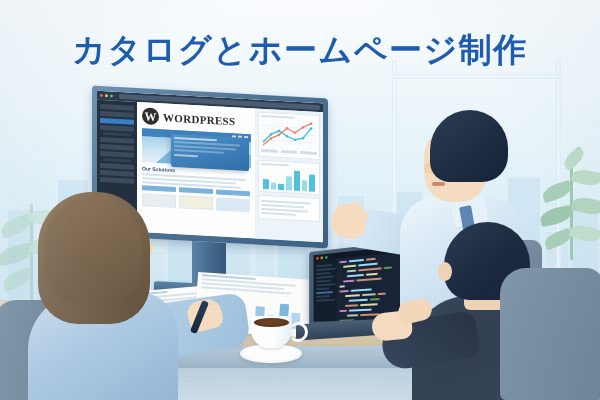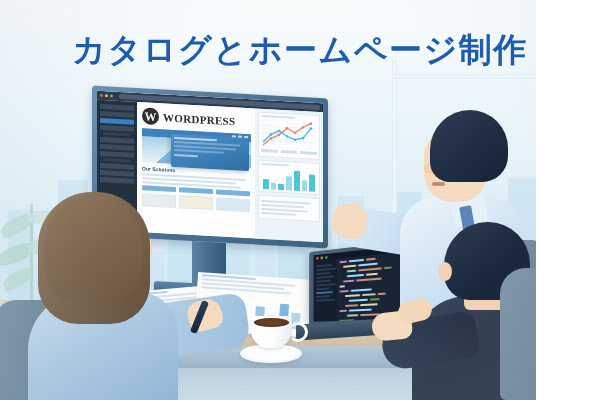--- a/index.html
+++ b/index.html
@@ -1,17 +1,17 @@
 <!DOCTYPE html>
 <html><head>
 <meta charset="utf-8">
 <style>
   html,body{margin:0;padding:0;background:#fff;}
   #scene{
-    position:relative;width:536px;height:400px;overflow:hidden;
+    position:relative;width:600px;height:400px;overflow:hidden;
     font-family:"Liberation Sans",sans-serif;
     background:linear-gradient(180deg,#fdfefe 0%,#f4f9fc 28%,#e8f3f9 55%,#dcecf5 80%,#d4e7f2 100%);
   }
   .abs{position:absolute;}
 
   
   #window-wall{left:0;top:0;width:600px;height:330px;
     background:linear-gradient(180deg,#fbfdfe 0%,#eef7fb 30%,#dff0f8 65%,#d3e9f4 100%);}
   .bldg{position:absolute;bottom:0;background:#cfe6f2;opacity:.55;border-radius:1px 1px 0 0;}
   .bldg.l{background:#c3dff0;opacity:.45;}

